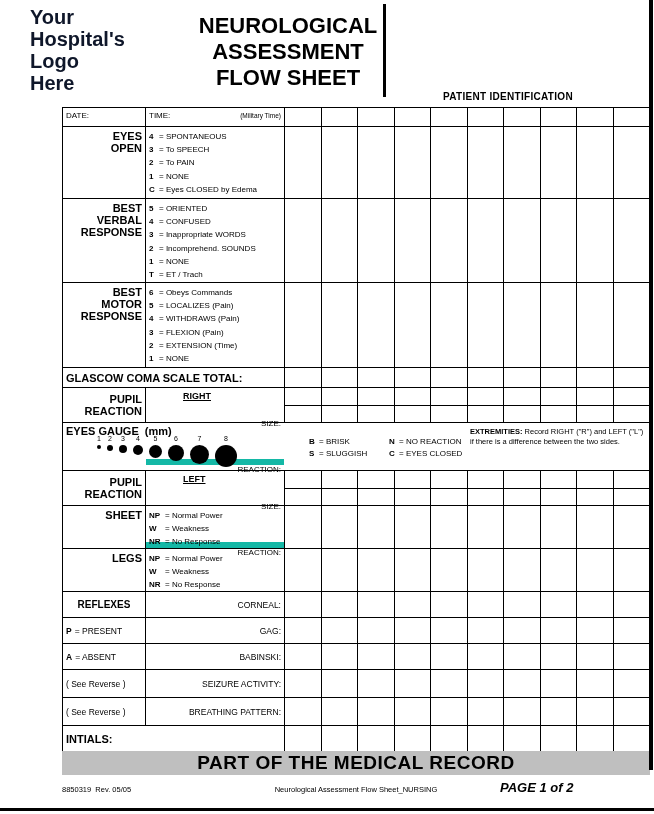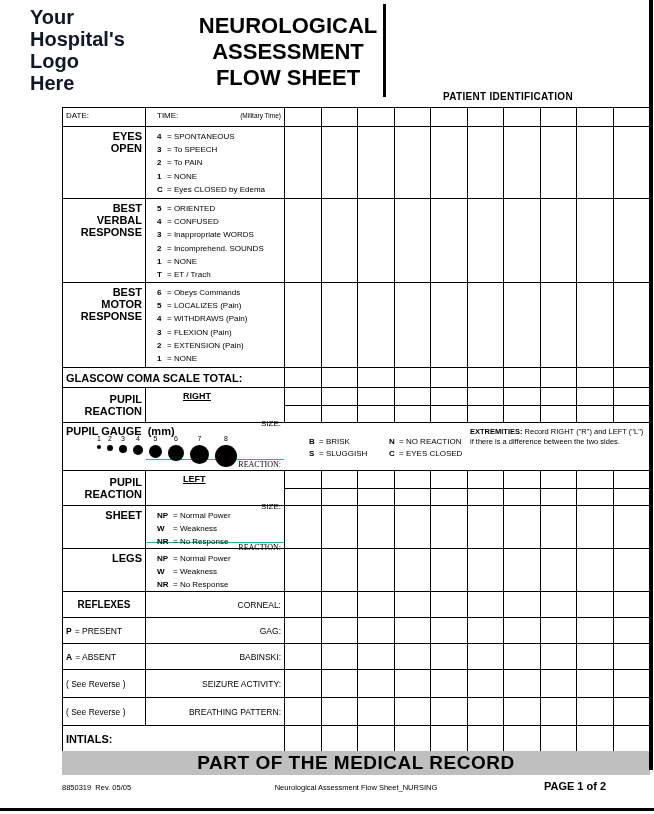--- a/index.html
+++ b/index.html
@@ -19,21 +19,21 @@
   .pid { left:443px; top:91px; font-size:10px; font-weight:bold; letter-spacing:.3px; }
 
   
   .scan-right { right:1px; top:0; width:4px; height:770px; background:#000; }
   .scan-bottom { left:0; top:808px; width:100%; height:3px; background:#000; }
 
   
   .sheet { left:62px; top:107px; width:588px; border:1.5px solid #000; background:#fff; }
   .trow { display:flex; border-top:1px solid #000; position:relative; }
   .trow:first-child { border-top:none; }
-  .left { width:221px; display:flex; flex-shrink:0;gap:8px; }
+  .left { width:221px; display:flex; flex-shrink:0; }
   .cells { flex:1; display:flex; }
   .cell { flex:1; border-left:1px solid #000; height:100%; }
 
   .labelbox { width:83px; flex-shrink:0; border-right:1px solid #000; text-align:right;
               font-weight:bold; font-size:11px; line-height:12px; padding:3px 3px 0 0;
               white-space:pre-line; }
   .descbox { flex:1; padding:3px 0 0 3px; font-size:8px; }
   .item { line-height:13.2px; white-space:pre; }
   .item b { display:inline-block; min-width:8px; margin-right:2px; }
   .wcode .item b { min-width:14px; }
@@ -47,21 +47,21 @@
   
   .spanlabel { width:221px; font-weight:bold; font-size:11px; display:flex;
                align-items:center; padding-left:3px; flex-shrink:0; }
 
   
   .pupilrow { height:35px; }
   .plabel { padding-top:5px; }
   .pupil-side { width:138px; flex-shrink:0; display:flex; flex-direction:column; position:relative; }
   .ps-top, .ps-bottom { flex:1; display:flex; justify-content:flex-end;
                         padding-right:3px; font-size:8px;margin-top:31px; }
-  .ps-bottom { border-top:1px solid #14b8a6;font-family:Liberation Serif, serif; }
+  .ps-bottom { border-top:6px solid #14b8a6; }
   .side-name { position:absolute; left:13px; top:3px; font-weight:bold; font-size:9px;
                text-decoration:underline;padding-left:24px; }
   .cells2 { flex:1; display:flex; flex-direction:column; }
   .subcells { flex:1; display:flex; }
   .subcells.second { border-top:1px solid #000; }
 
   
   .gaugerow { height:48px; font-size:8px; }
   .gauge-title { position:absolute; left:3px; top:2px; font-weight:bold; font-size:11px; white-space:pre; }
   .gauge-dots { position:absolute; left:34px; top:12px; display:flex; align-items:flex-start; }
@@ -82,21 +82,21 @@
   .sr-right { width:138px; flex-shrink:0; display:flex; align-items:center;
               justify-content:flex-end; padding-right:3px; font-size:8.5px;text-align:right; }
 
   
   .band { left:62px; top:751px; width:588px; height:24px; background:#bfbfbf;
           display:flex; align-items:center; justify-content:center;
           font-weight:bold; font-size:19px; letter-spacing:.5px; }
   .footer { left:62px; top:780px; width:588px; display:flex; align-items:baseline; font-size:7.5px; }
   .f-left { width:150px; white-space:pre; }
   .f-center { flex:1; text-align:center; }
-  .f-right { width:150px; text-align:center; font-weight:bold; font-size:11px; }
+  .f-right { width:150px; text-align:left; font-weight:bold; font-size:13px;font-style:italic; }
 </style>
 </head>
 <body>
 
 <div class="abs logo">Your
 Hospital's
 Logo
 Here</div>
 <div class="abs title">NEUROLOGICAL
 ASSESSMENT
@@ -185,21 +185,21 @@
   <div class="trow" style="height:85px">
     <div class="left">
       <div class="labelbox">BEST
 MOTOR
 RESPONSE</div>
       <div class="descbox">
         <div class="item"><b>6</b><span>= Obeys Commands</span></div>
         <div class="item"><b>5</b><span>= LOCALIZES (Pain)</span></div>
         <div class="item"><b>4</b><span>= WITHDRAWS (Pain)</span></div>
         <div class="item"><b>3</b><span>= FLEXION (Pain)</span></div>
-        <div class="item"><b>2</b><span>= EXTENSION (Pain)</span></div>
+        <div class="item"><b>2</b><span>= EXTENSION (Time)</span></div>
         <div class="item"><b>1</b><span>= NONE</span></div>
       </div>
     </div>
     <div class="cells">
         <div class="cell"></div>
         <div class="cell"></div>
         <div class="cell"></div>
         <div class="cell"></div>
         <div class="cell"></div>
         <div class="cell"></div>
@@ -260,21 +260,21 @@
           <div class="cell"></div>
           <div class="cell"></div>
           <div class="cell"></div>
           <div class="cell"></div>
           <div class="cell"></div>
         </div>
     </div>
   </div>
 
   <div class="trow gaugerow">
-    <div class="gauge-title">PUPIL GAUGE  (mm)</div>
+    <div class="gauge-title">EYES GAUGE  (mm)</div>
     <div class="gauge-dots">
         <div class="dotcol">
           <div class="dotnum">1</div>
           <div class="dot" style="width: 4px; height: 4px;"></div>
         </div>
         <div class="dotcol">
           <div class="dotnum">2</div>
           <div class="dot" style="width: 6px; height: 6px;"></div>
         </div>
         <div class="dotcol">

